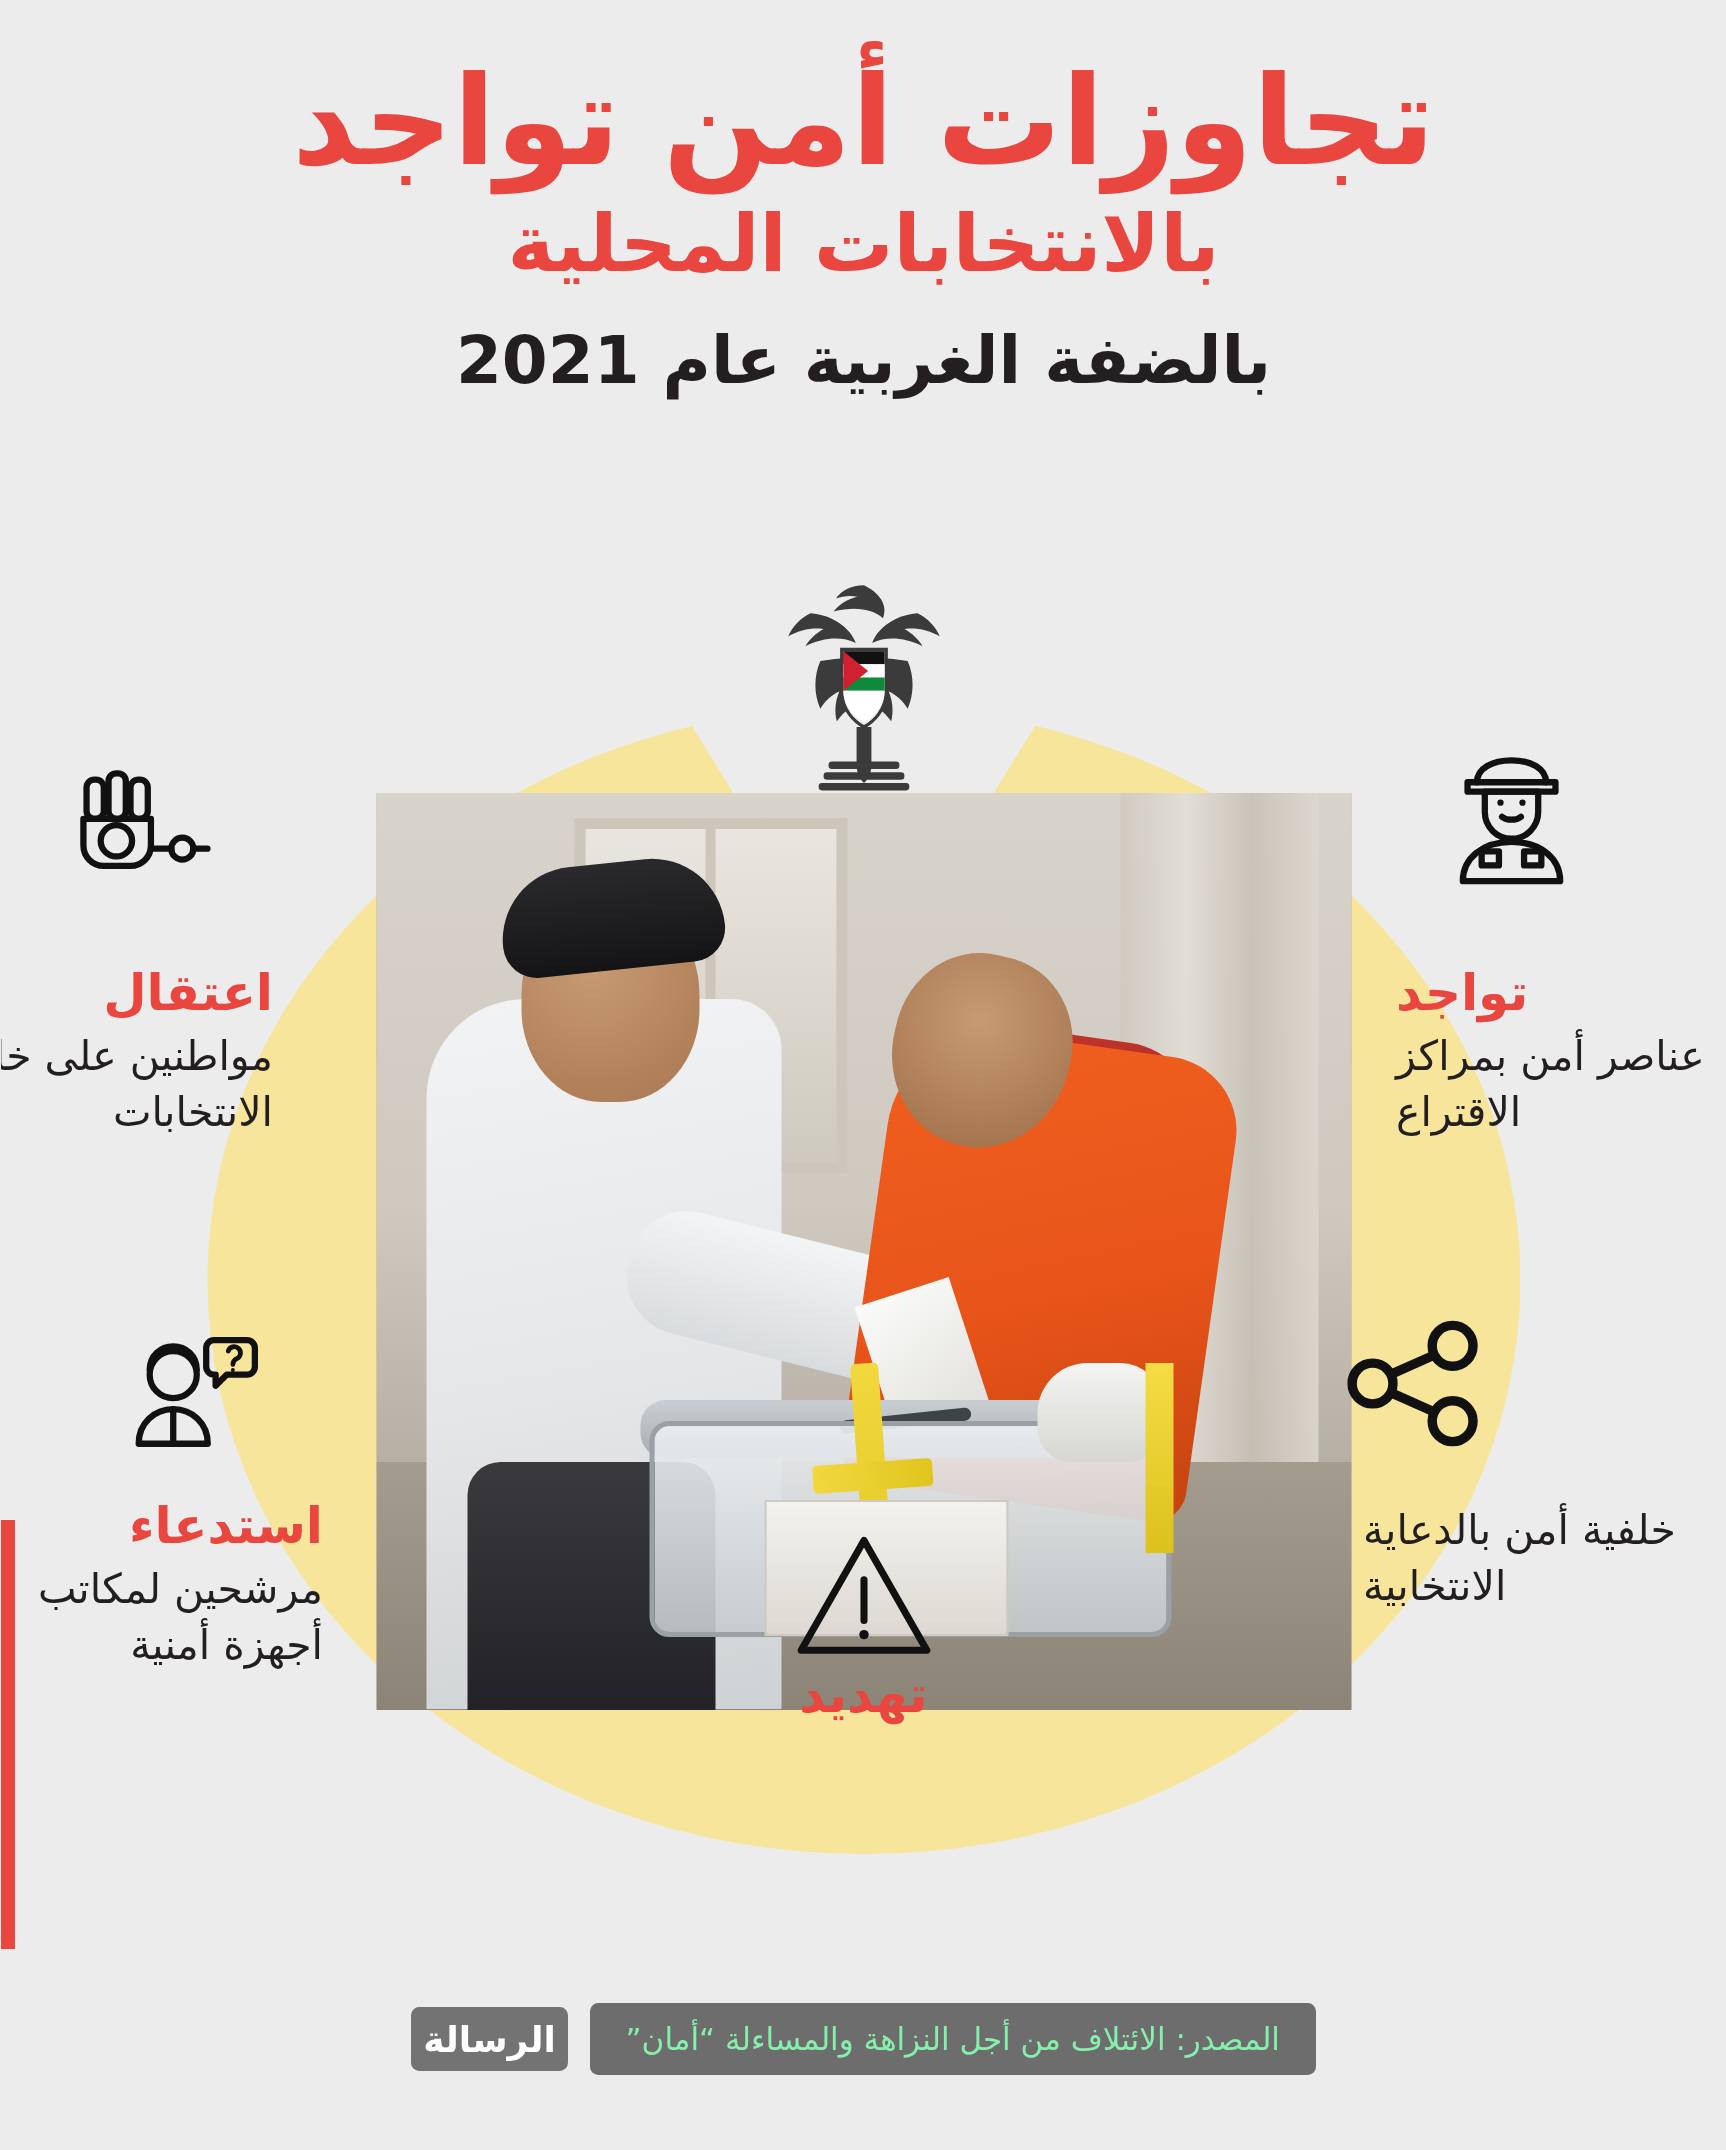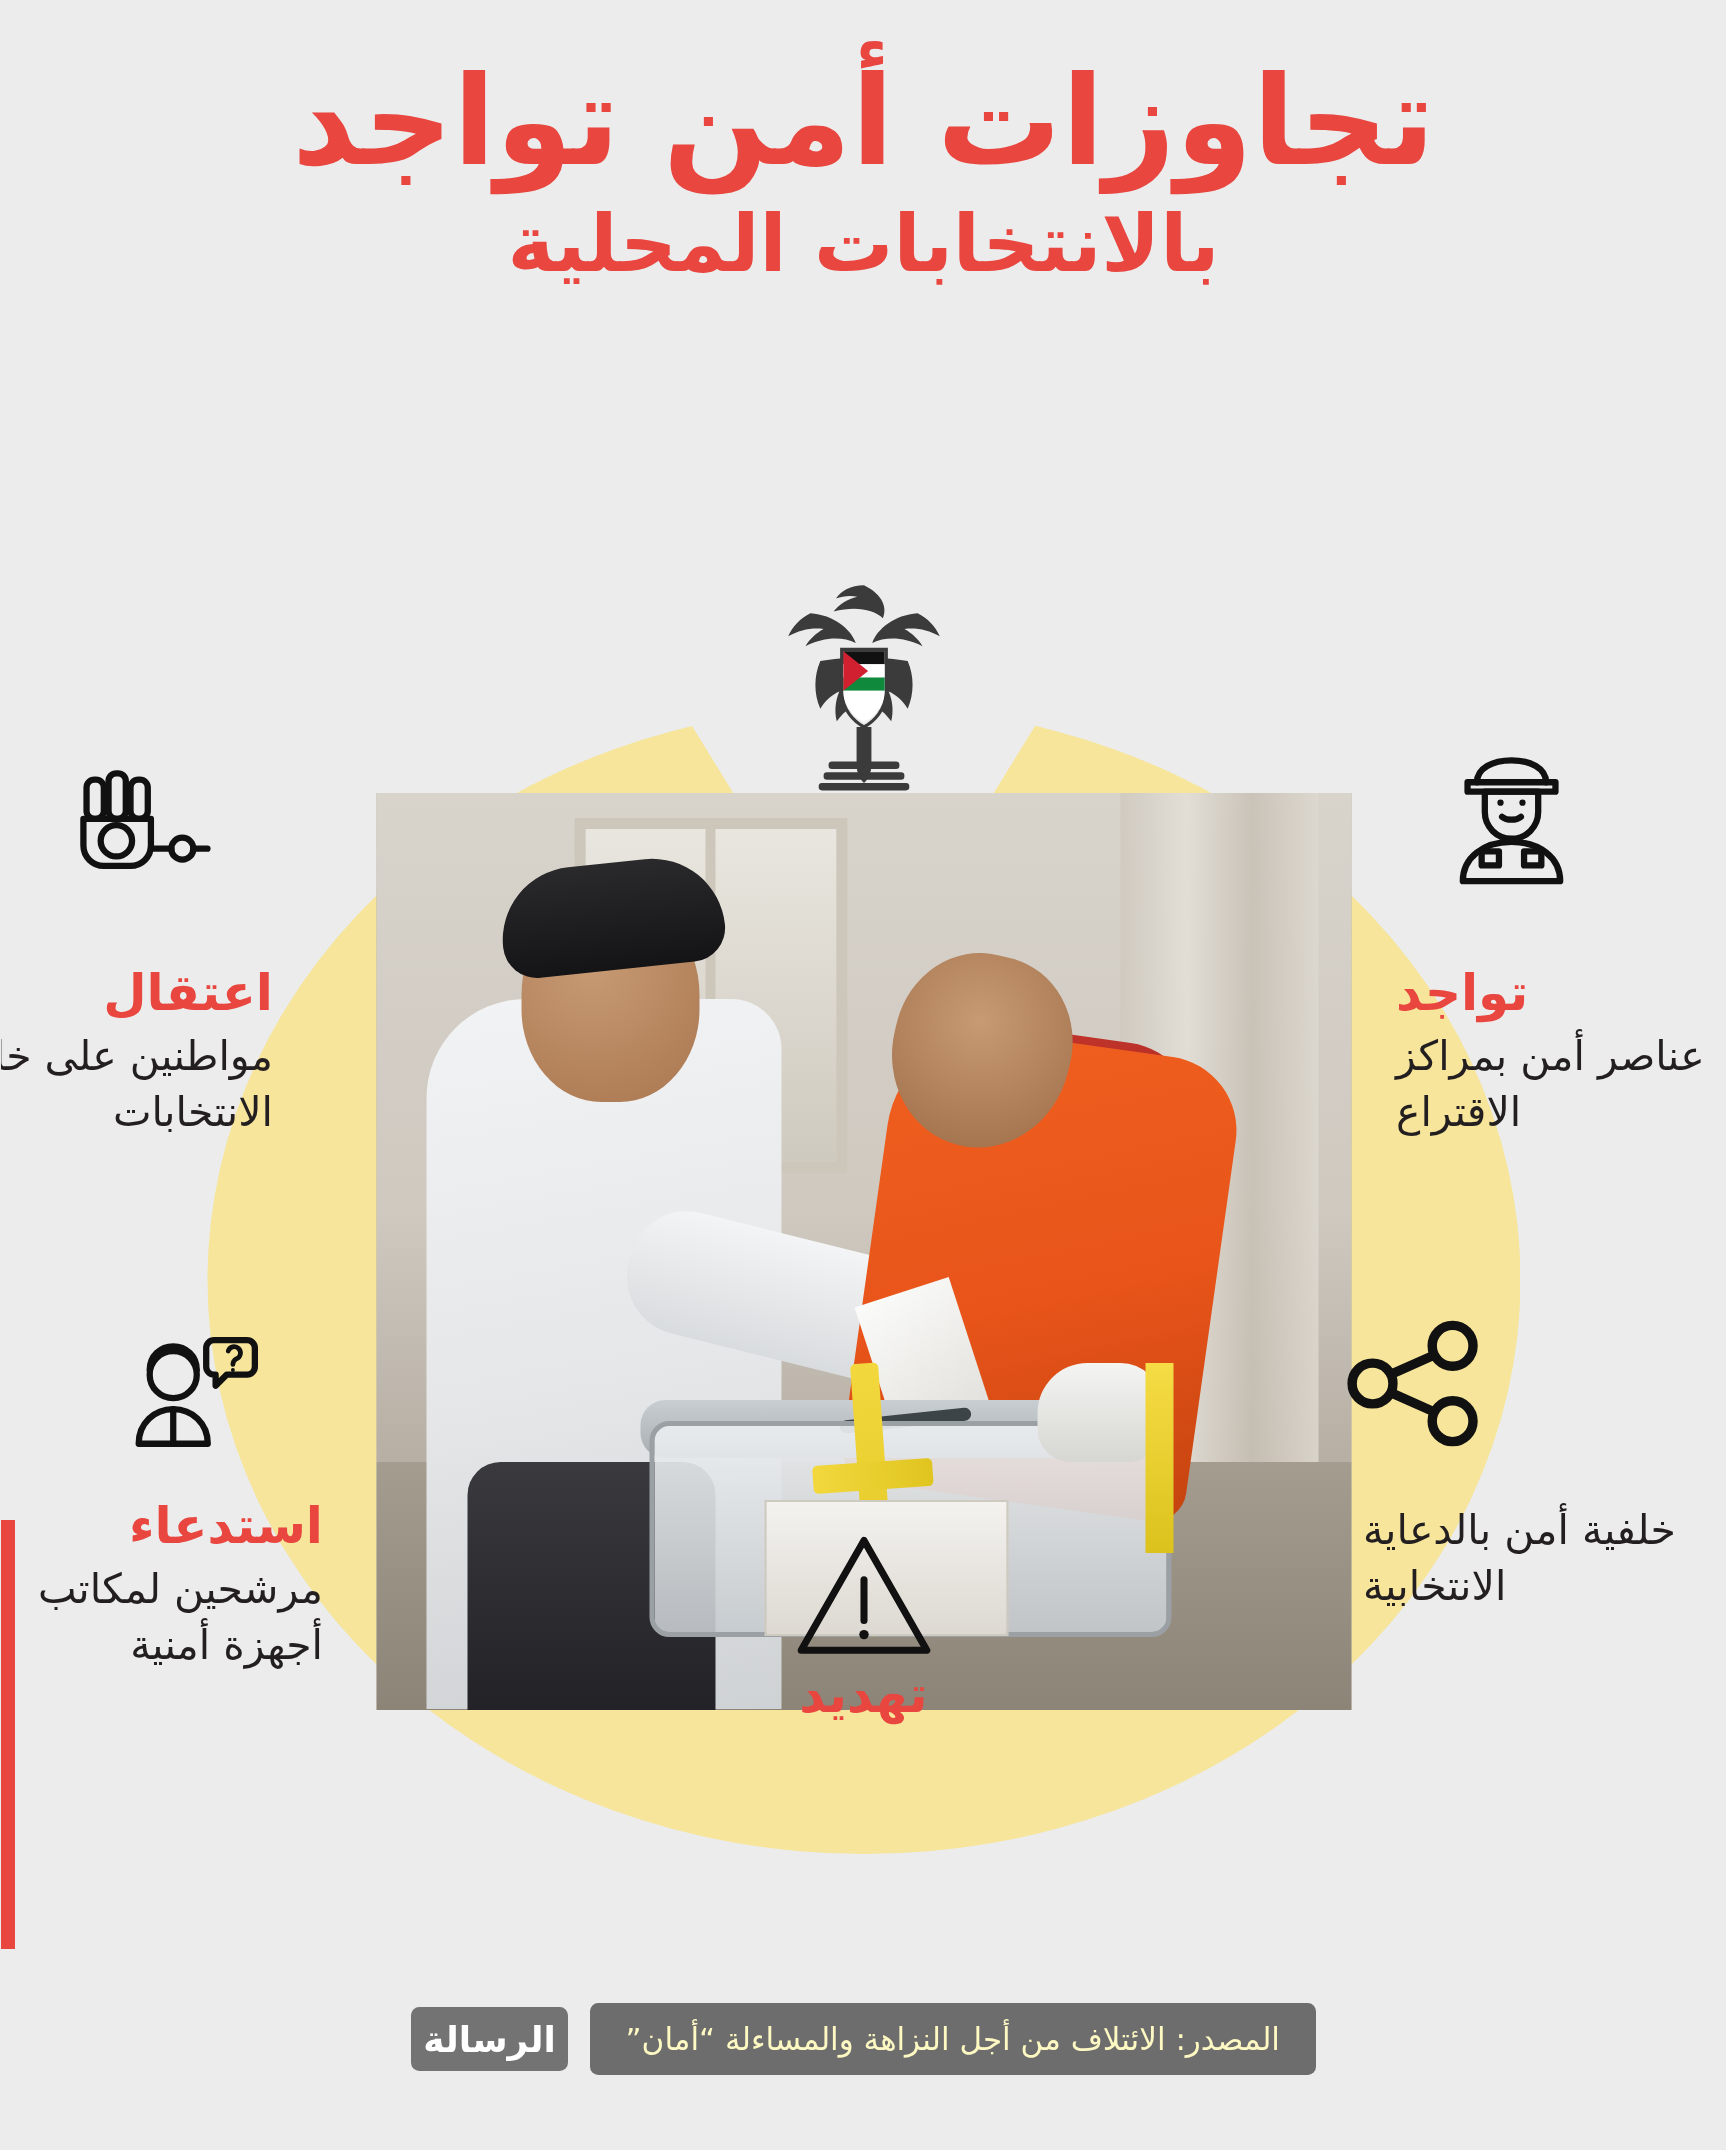--- a/index.html
+++ b/index.html
@@ -343,21 +343,21 @@
     left: 0;
     bottom: 76px;
     width: 1727px;
     display: flex;
     align-items: center;
     justify-content: center;
     gap: 21.5px;
   }
   .source-pill {
     background: #6d6d6d;
-    color: #fef9c3;
+    color: #86efac;
     font-size: 31px;
     padding: 18px 36px;
     border-radius: 8.3px;
     white-space: nowrap;
   }
   .brand-pill {
     background: #737373;
     color: #ffffff;
     width: 157px;
     height: 64px;
@@ -378,20 +378,21 @@
   }
 </style>
 </head>
 <body>
 
 <div class="left-redbar"></div>
 
 <div class="title-wrap">
   <div class="title-main">تجاوزات أمن تواجد</div>
   <div class="title-sub">بالانتخابات المحلية</div>
+  <div class="title-year">بالضفة الغربية عام 2021</div>
 </div>
 
 <div class="emblem">
   <svg viewBox="0 0 210 300" width="173" height="248" aria-hidden="true">
     <g fill="#3b3b3b">
       <path d="M105 18c-16 0-28 7-34 16 8-3 18-4 26-2-12 3-22 9-29 18 26-7 48-3 60 8 5-12 1-28-23-40z"></path>
       <path d="M40 52c-12 6-22 16-27 28 14-8 29-11 43-9-9 5-17 12-22 21 22-11 44-12 61-4-6-17-27-34-55-36z"></path>
       <path d="M170 52c12 6 22 16 27 28-14-8-29-11-43-9 9 5 17 12 22 21-22-11-44-12-61-4 6-17 27-34 55-36z"></path>
       <path d="M52 110c-8 18-8 40 0 58 6-10 14-17 23-21-5 12-6 25-3 36 10-14 23-22 33-24v-52c-19-2-38 0-53 3z"></path>
       <path d="M158 110c8 18 8 40 0 58-6-10-14-17-23-21 5 12 6 25 3 36-10-14-23-22-33-24v-52c19-2 38 0 53 3z"></path>

